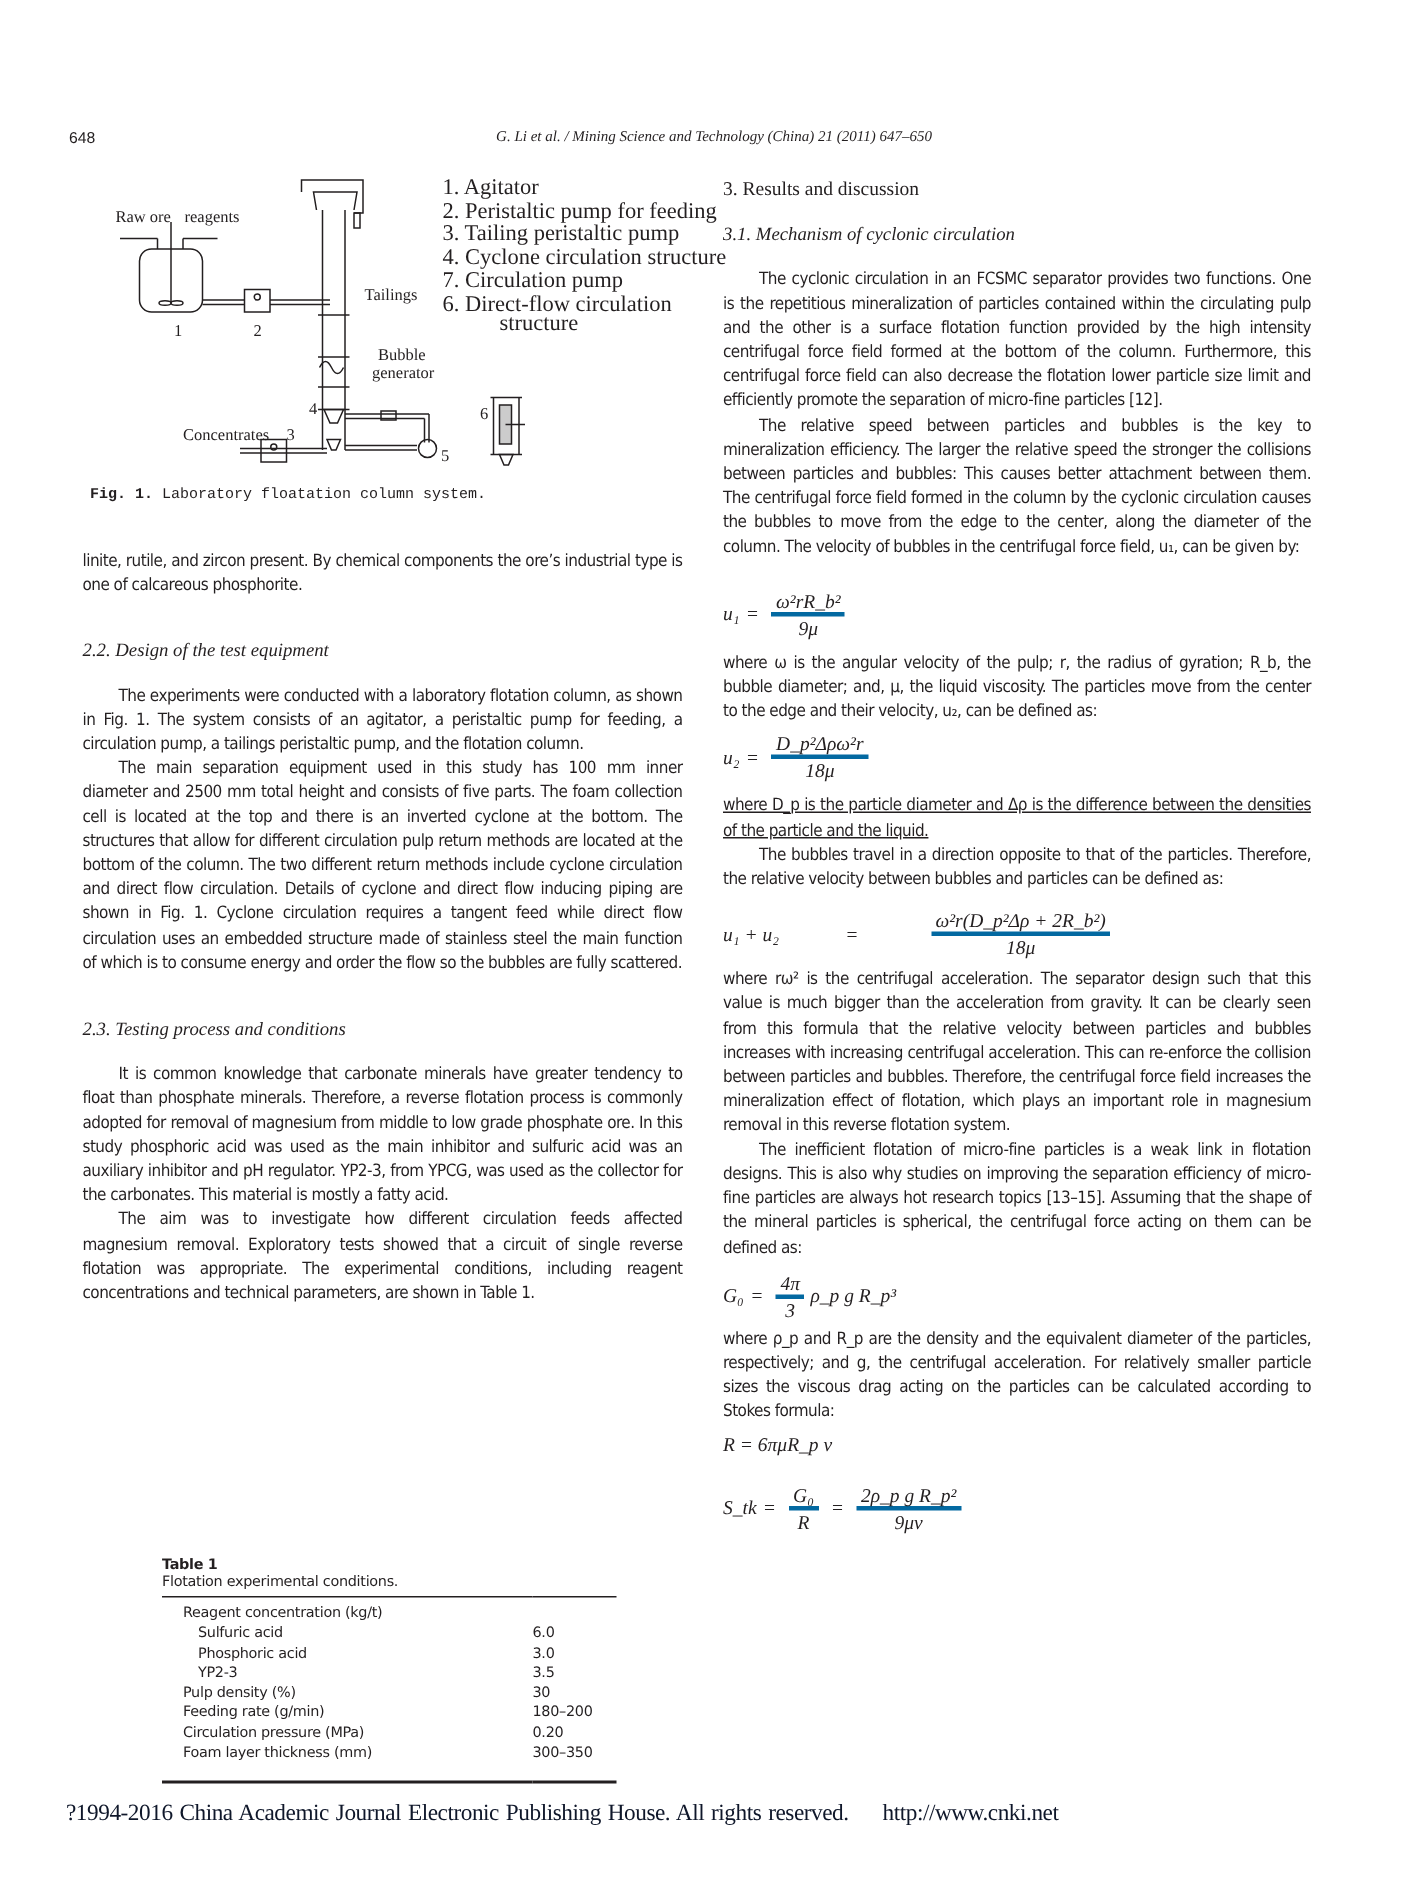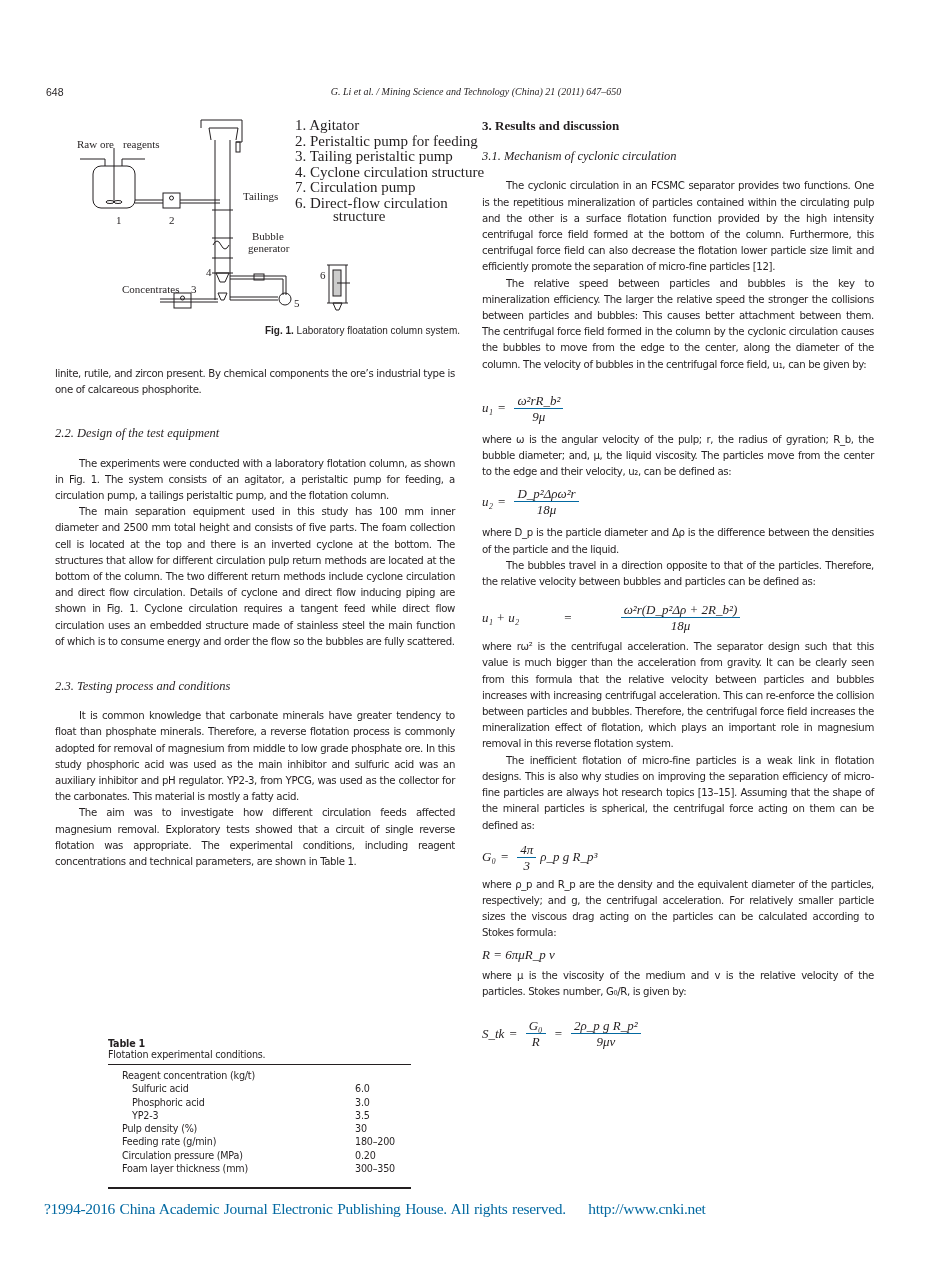--- a/index.html
+++ b/index.html
@@ -4,42 +4,42 @@
 <style>
   html, body { margin: 0; padding: 0; background: #ffffff; }
   body { width: 952px; height: 1261px; position: relative; overflow: hidden;
          font-family: "DejaVu Serif", "Liberation Serif", serif; color: #231f20; }
   .abs { position: absolute; }
   .page-num { left: 46px; top: 86px; font-size: 10.5px; font-family: "Liberation Sans", sans-serif; }
   .running-head { left: 0; width: 952px; top: 86px; text-align: center; font-size: 10px; font-style: italic; font-family: "Liberation Serif", serif; }
   .col { position: absolute; font-size: 11.3px; line-height: 16.2px; text-align: justify; font-family: "DejaVu Sans", sans-serif; font-stretch: condensed; letter-spacing: -0.35px; }
   .col p { margin: 0; }
   .indent { text-indent: 24px; }
-  .sec-title { font-weight: bold; font-family: "Liberation Serif", serif; font-size: 13px; letter-spacing: 0; }
+  .sec-title { font-weight: normal; font-family: "Liberation Serif", serif; font-size: 13px; letter-spacing: 0; }
   .subsec { font-style: italic; font-family: "Liberation Serif", serif; font-size: 12.5px; letter-spacing: 0; }
   .eq { font-family: "Liberation Serif", serif; font-style: italic; font-size: 13px; display: flex; align-items: center; letter-spacing: 0; }
   .frac { display: inline-flex; flex-direction: column; align-items: center; margin: 0 4px; }
-  .frac .num { border-bottom: 1px solid #0369a1; padding: 0 3px; line-height: 15px; }
+  .frac .num { border-bottom: 3px solid #0369a1; padding: 0 3px; line-height: 15px; }
   .frac .den { line-height: 15px; }
   .op { font-style: normal; margin: 0 5px; }
-  .fig-caption { left: 60px; width: 400px; top: 325px; text-align: right; font-size: 10px; font-family: Liberation Sans, sans-serif; }
+  .fig-caption { left: 60px; width: 400px; top: 325px; text-align: left; font-size: 10px; font-family: Liberation Mono, monospace; }
   .fig-caption b { font-weight: bold; }
   .diagram { left: 60px; top: 110px; }
   .legend { left: 295px; top: 118px; font-family: "Liberation Serif", serif; font-size: 15px; line-height: 15.6px; }
   .legend .cont { padding-left: 38px; line-height: 9px; }
   .table-wrap { left: 108px; top: 1038px; width: 303px; font-family: "DejaVu Sans", sans-serif; font-size: 9.6px; letter-spacing: -0.2px; }
   .table-wrap .tlabel { font-weight: bold; }
   .table-wrap table { width: 100%; border-collapse: collapse; margin-top: 4px; border-top: 1px solid #231f20; border-bottom: 2px solid #231f20; }
   .table-wrap td { padding: 0; line-height: 13.3px; }
   .table-wrap tr:first-child td { padding-top: 4px; }
   .table-wrap tr:last-child td { padding-bottom: 12px; }
   .table-wrap td.c1 { padding-left: 14px; }
   .table-wrap td.sub { padding-left: 24px; }
   .table-wrap td.c2 { width: 56px; }
-  .footer { left: 44px; top: 1200px; font-family: "Liberation Serif", serif; font-size: 15.5px; color: #0369a1; letter-spacing: -0.3px; word-spacing: 1px; }
+  .footer { left: 44px; top: 1200px; font-family: "Liberation Serif", serif; font-size: 15.5px; color: #0f172a; letter-spacing: -0.3px; word-spacing: 1px; }
 </style>
 </head>
 <body>
 
 <div class="abs page-num">648</div>
 <div class="abs running-head">G. Li et al. / Mining Science and Technology (China) 21 (2011) 647–650</div>
 
 <svg class="abs diagram" width="240" height="205" viewBox="0 0 240 205" font-family="Liberation Serif, serif" font-size="11" fill="#231f20">
 
   <g stroke="#231f20" fill="none" stroke-width="1">
@@ -201,21 +201,21 @@
   <p style="margin-top:8px;">where ω is the angular velocity of the pulp; r, the radius of gyration; R_b, the bubble diameter; and, μ, the liquid viscosity. The particles move from the center to the edge and their velocity, u₂, can be defined as:</p>
 
   <div class="eq" style="margin-top:6px;">
     <span>u₂</span>
       <span class="op">=</span>
     <span class="frac">
         <span class="num">D_p²Δρω²r</span>
         <span class="den">18μ</span>
       </span>
   </div>
-  <p style="margin-top:8px;">where D_p is the particle diameter and Δρ is the difference between the densities of the particle and the liquid.</p>
+  <p style="margin-top:8px;text-decoration:underline;">where D_p is the particle diameter and Δρ is the difference between the densities of the particle and the liquid.</p>
   <p class="indent">The bubbles travel in a direction opposite to that of the particles. Therefore, the relative velocity between bubbles and particles can be defined as:</p>
 
   <div class="eq" style="margin-top:12px;gap:40px;">
     <span>u₁ + u₂</span>
       <span class="op">=</span>
     <span class="frac">
         <span class="num">ω²r(D_p²Δρ + 2R_b²)</span>
         <span class="den">18μ</span>
       </span>
   </div>
@@ -229,21 +229,20 @@
         <span class="num">4π</span>
         <span class="den">3</span>
       </span>
     <span>ρ_p g R_p³</span>
   </div>
   <p style="margin-top:4px;">where ρ_p and R_p are the density and the equivalent diameter of the particles, respectively; and g, the centrifugal acceleration. For relatively smaller particle sizes the viscous drag acting on the particles can be calculated according to Stokes formula:</p>
 
   <div class="eq" style="margin-top:5px;align-items:flex-end;">
     <span>R = 6πμR_p v</span>
   </div>
-  <p style="margin-top:5px;">where μ is the viscosity of the medium and v is the relative velocity of the particles. Stokes number, G₀/R, is given by:</p>
 
   <div class="eq" style="margin-top:18px;">
     <span>S_tk</span>
       <span class="op">=</span>
     <span class="frac">
         <span class="num">G₀</span>
         <span class="den">R</span>
       </span>
       <span class="op">=</span>
     <span class="frac">

